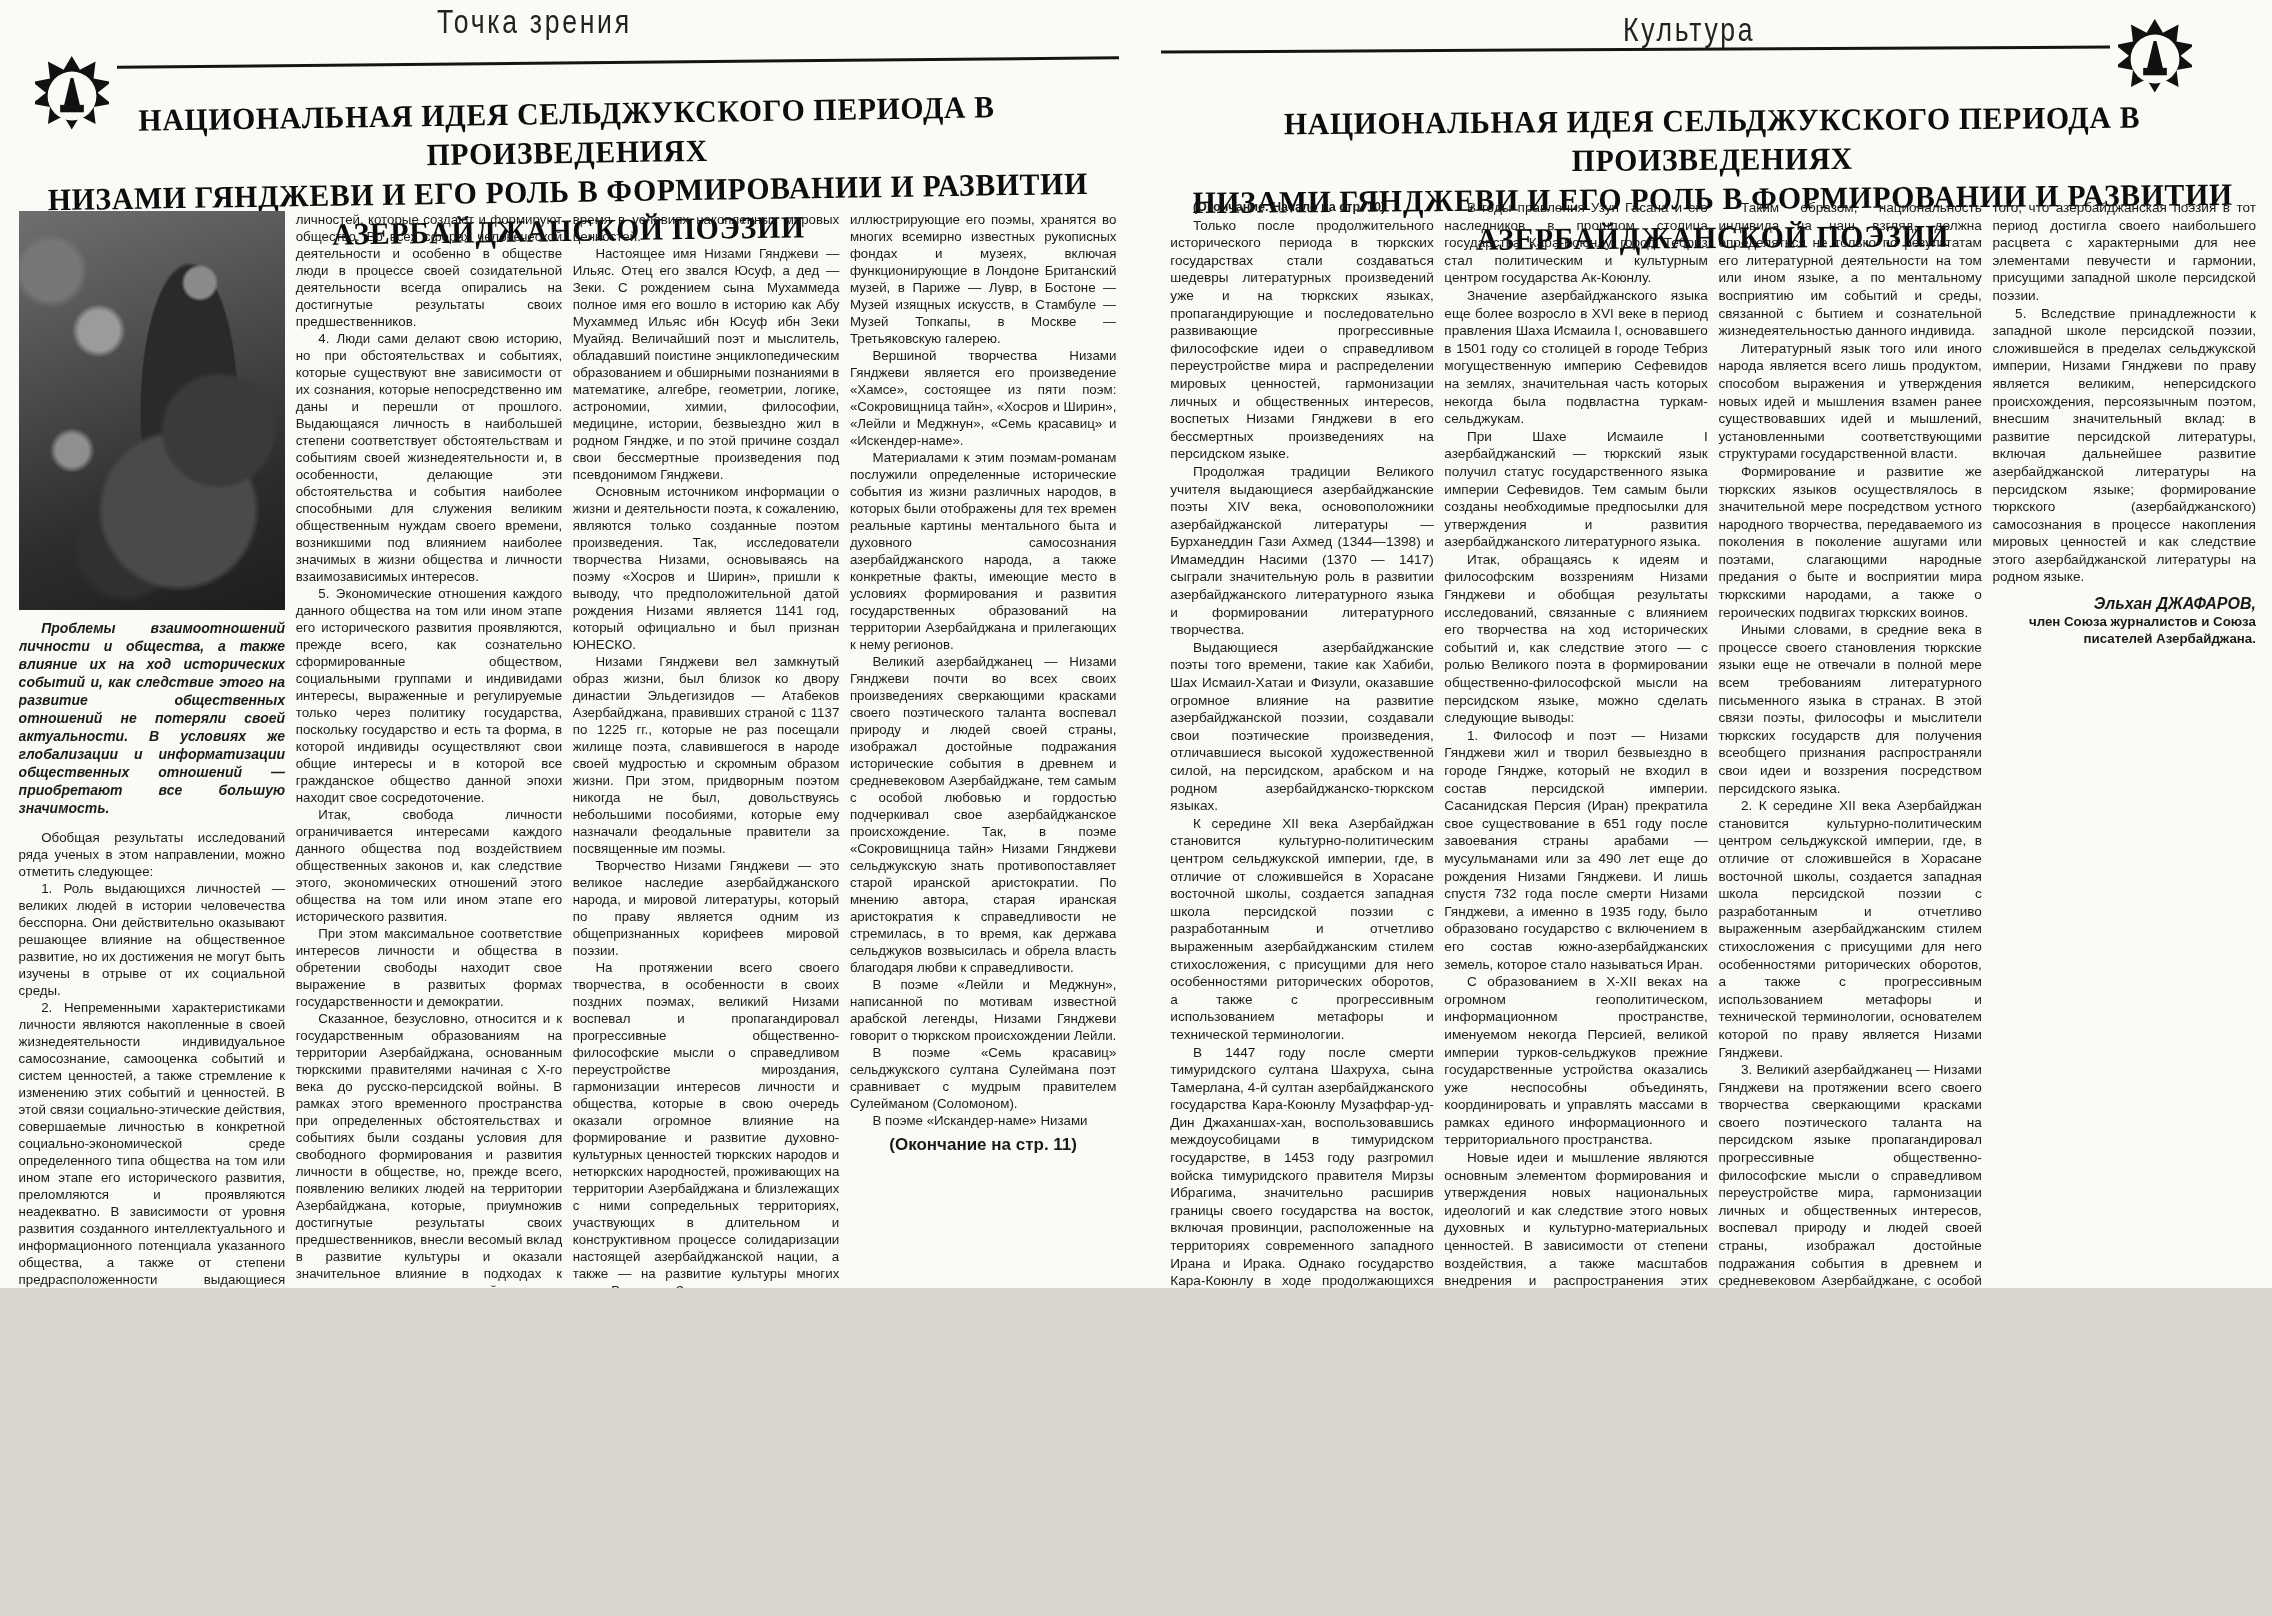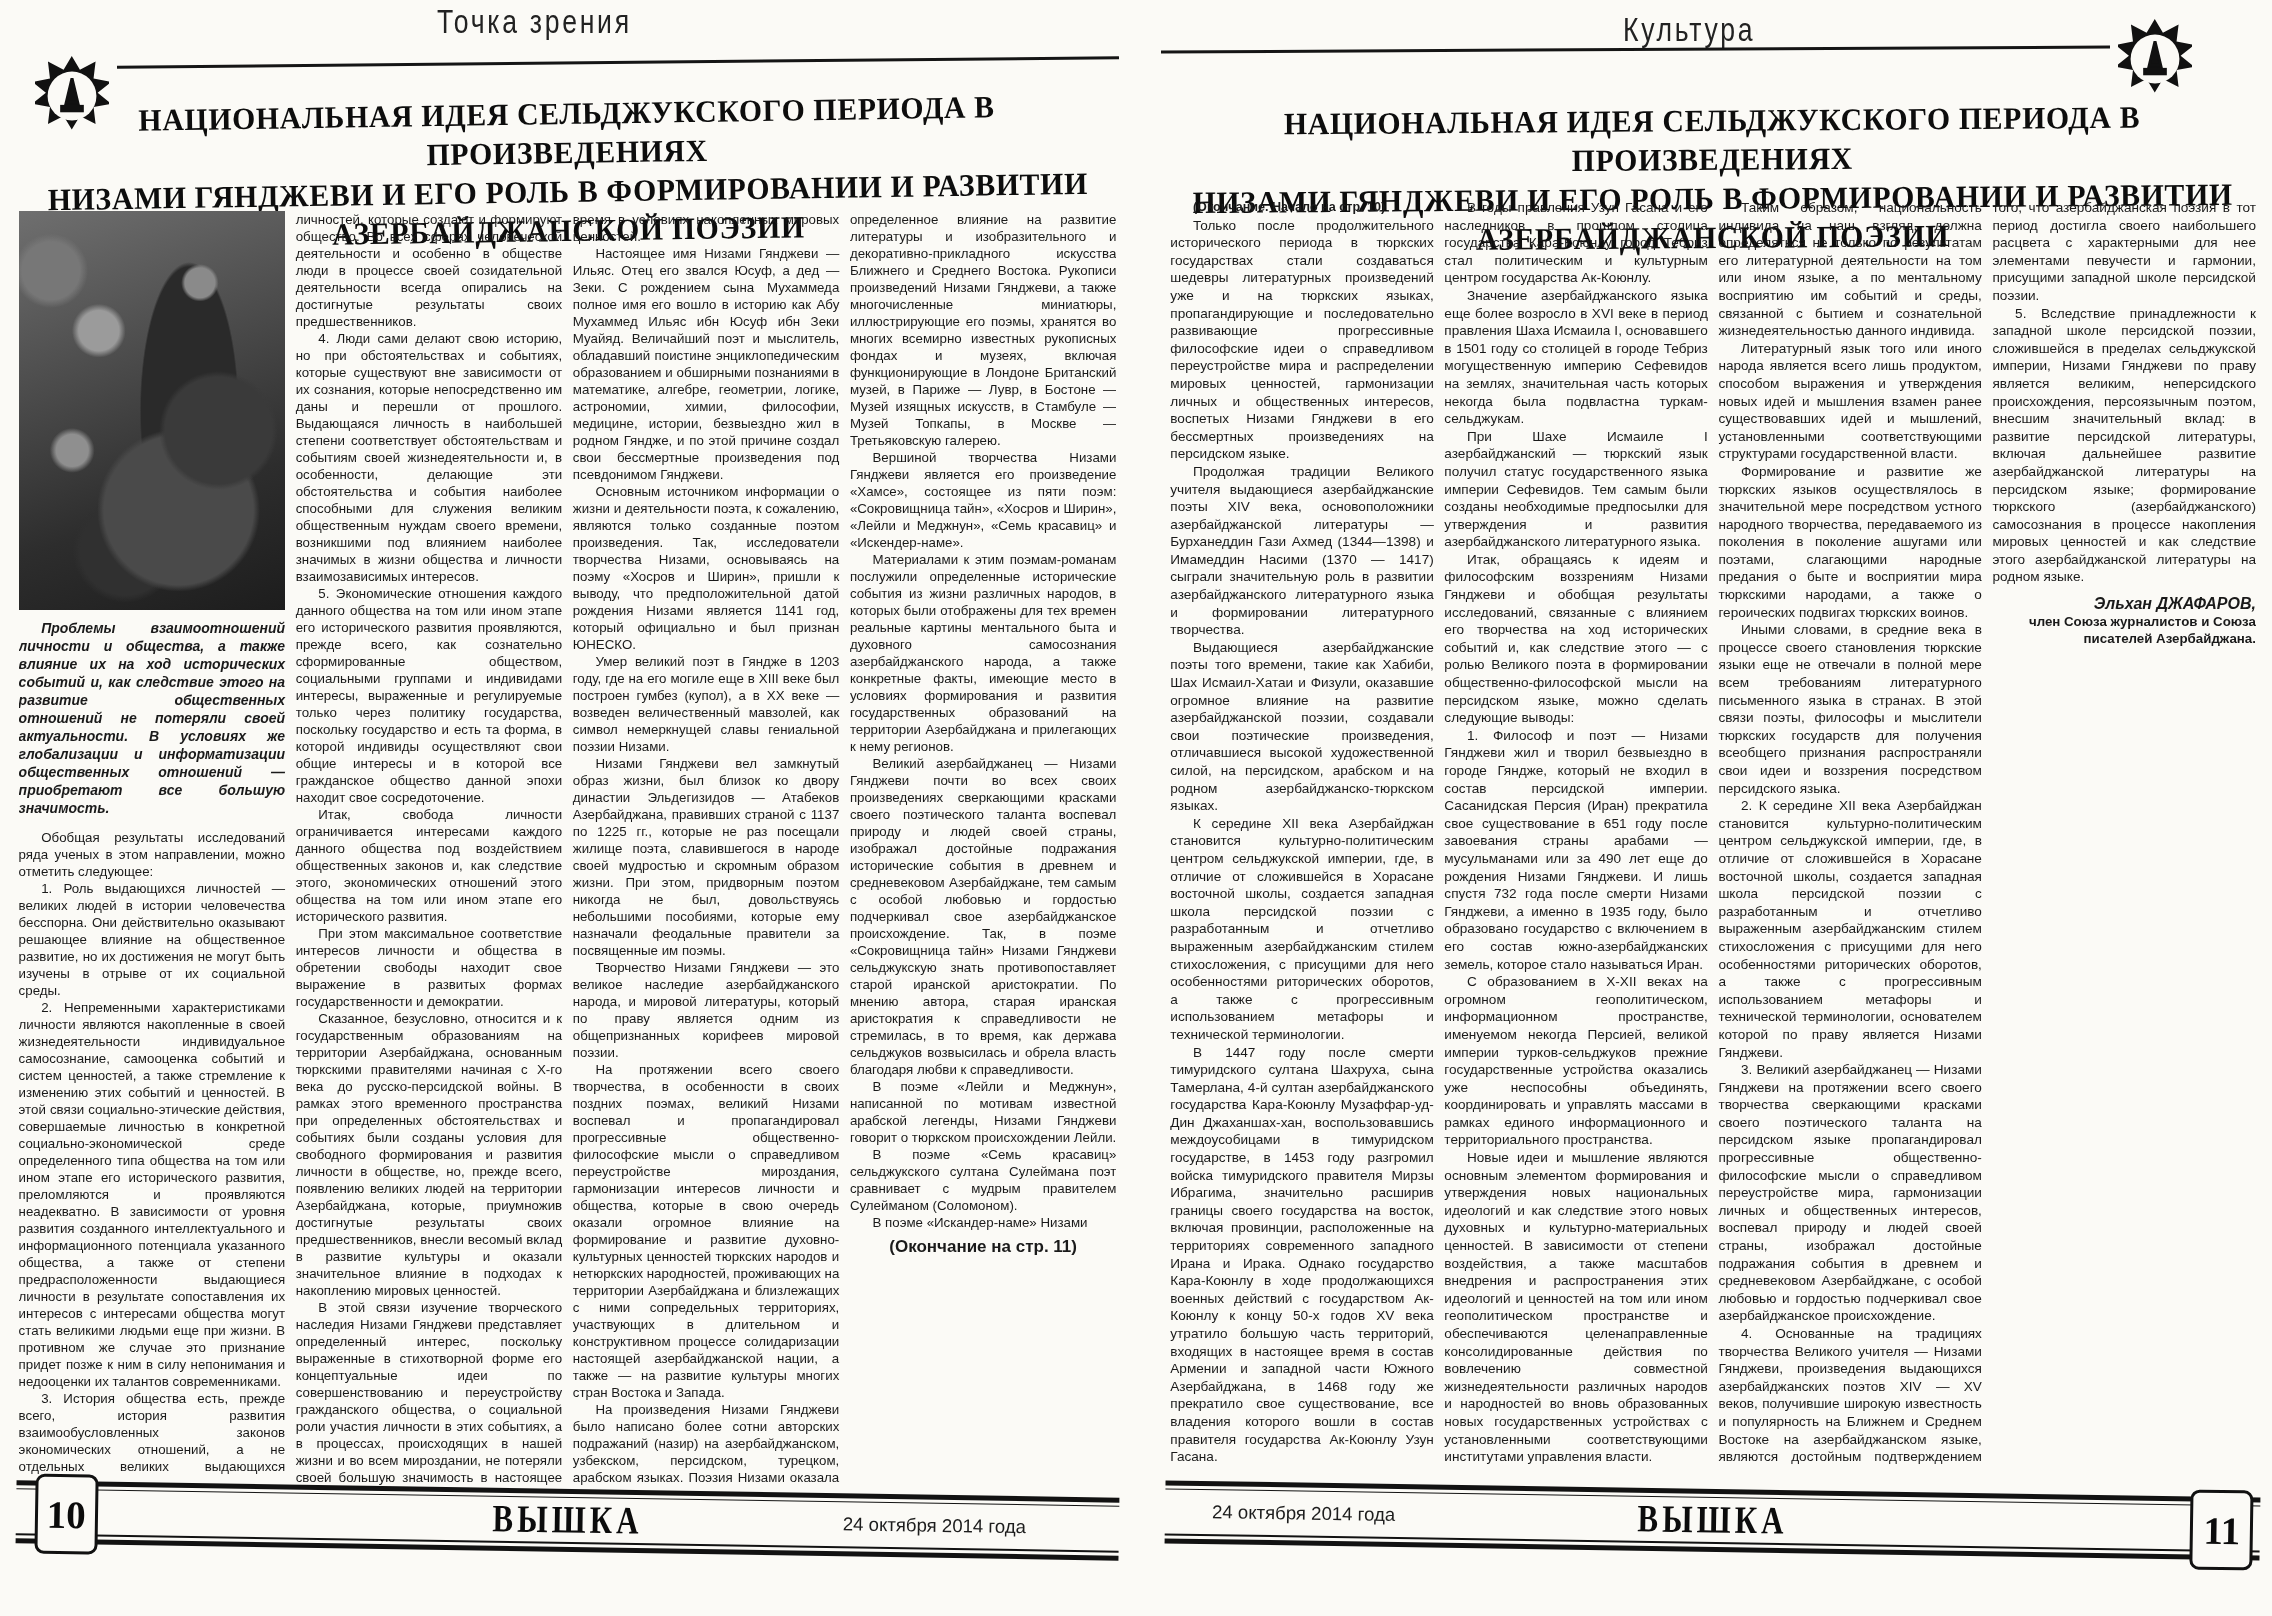--- a/index.html
+++ b/index.html
@@ -1,16 +1,16 @@
 <!DOCTYPE html>
 <html lang="ru" style="font-size:10.6px"><head>
 <meta charset="utf-8">
 <style>
   html,body{margin:0;padding:0;background:#d8d5cd;}
-  #canvas{position:relative;width:2273px;height:1616px;background:#fbfaf6;overflow:hidden;
+  #canvas{position:relative;width:2273px;height:1288px;background:#fbfaf6;overflow:hidden;
           font-family:"Liberation Sans",sans-serif;color:#1a1a1a;}
   .page{position:absolute;top:0;height:1616px;background:transparent;}
   #page-left{left:12px;width:1111px;}
   #page-right{left:1161px;width:1103px;}
 
   
   .section-label{position:absolute;font-family:"Liberation Sans",sans-serif;font-size:26.6px;
       letter-spacing:2.7px;color:#222;transform:scaleY(1.25);transform-origin:top center;white-space:nowrap;}
   .head-rule{position:absolute;height:2.7px;background:#151515;}
   .emblem{position:absolute;width:74px;height:80px;}
@@ -94,21 +94,20 @@
           <p>2. Непременными характеристиками личности являются накопленные в своей жизнедеятельности индивидуальное самосознание, самооценка событий и систем ценностей, а также стремление к изменению этих событий и ценностей. В этой связи социально-этические действия, совершаемые личностью в конкретной социально-экономической среде определенного типа общества на том или ином этапе его исторического развития, преломляются и проявляются неадекватно. В зависимости от уровня развития созданного интеллектуального и информационного потенциала указанного общества, а также от степени предрасположенности выдающиеся личности в результате сопоставления их интересов с интересами общества могут стать великими людьми еще при жизни. В противном же случае это признание придет позже к ним в силу непонимания и недооценки их талантов современниками.</p>
           <p>3. История общества есть, прежде всего, история развития взаимообусловленных законов экономических отношений, а не отдельных великих выдающихся личностей, которые создают и формируют общество. Во всех сферах человеческой деятельности и особенно в обществе люди в процессе своей созидательной деятельности всегда опирались на достигнутые результаты своих предшественников.</p>
           <p>4. Люди сами делают свою историю, но при обстоятельствах и событиях, которые существуют вне зависимости от их сознания, которые непосредственно им даны и перешли от прошлого. Выдающаяся личность в наибольшей степени соответствует обстоятельствам и событиям своей жизнедеятельности и, в особенности, делающие эти обстоятельства и события наиболее способными для служения великим общественным нуждам своего времени, возникшими под влиянием наиболее значимых в жизни общества и личности взаимозависимых интересов.</p>
           <p>5. Экономические отношения каждого данного общества на том или ином этапе его исторического развития проявляются, прежде всего, как сознательно сформированные обществом, социальными группами и индивидами интересы, выраженные и регулируемые только через политику государства, поскольку государство и есть та форма, в которой индивиды осуществляют свои общие интересы и в которой все гражданское общество данной эпохи находит свое сосредоточение.</p>
           <p>Итак, свобода личности ограничивается интересами каждого данного общества под воздействием общественных законов и, как следствие этого, экономических отношений этого общества на том или ином этапе его исторического развития.</p>
           <p>При этом максимальное соответствие интересов личности и общества в обретении свободы находит свое выражение в развитых формах государственности и демократии.</p>
           <p>Сказанное, безусловно, относится и к государственным образованиям на территории Азербайджана, основанным тюркскими правителями начиная с X-го века до русско-персидской войны. В рамках этого временного пространства при определенных обстоятельствах и событиях были созданы условия для свободного формирования и развития личности в обществе, но, прежде всего, появлению великих людей на территории Азербайджана, которые, приумножив достигнутые результаты своих предшественников, внесли весомый вклад в развитие культуры и оказали значительное влияние в подходах к накоплению мировых ценностей.</p>
           <p>В этой связи изучение творческого наследия Низами Гянджеви представляет определенный интерес, поскольку выраженные в стихотворной форме его концептуальные идеи по совершенствованию и переустройству гражданского общества, о социальной роли участия личности в этих событиях, а в процессах, происходящих в нашей жизни и во всем мироздании, не потеряли своей большую значимость в настоящее время в условиях накопленных мировых ценностей.</p>
           <p>Настоящее имя Низами Гянджеви — Ильяс. Отец его звался Юсуф, а дед — Зеки. С рождением сына Мухаммеда полное имя его вошло в историю как Абу Мухаммед Ильяс ибн Юсуф ибн Зеки Муайяд. Величайший поэт и мыслитель, обладавший поистине энциклопедическим образованием и обширными познаниями в математике, алгебре, геометрии, логике, астрономии, химии, философии, медицине, истории, безвыездно жил в родном Гяндже, и по этой причине создал свои бессмертные произведения под псевдонимом Гянджеви.</p>
           <p>Основным источником информации о жизни и деятельности поэта, к сожалению, являются только созданные поэтом произведения. Так, исследователи творчества Низами, основываясь на поэму «Хосров и Ширин», пришли к выводу, что предположительной датой рождения Низами является 1141 год, который официально и был признан ЮНЕСКО.</p>
-          <p>Умер великий поэт в Гяндже в 1203 году, где на его могиле еще в XIII веке был построен гумбез (купол), а в XX веке — возведен величественный мавзолей, как символ немеркнущей славы гениальной поэзии Низами.</p>
           <p>Низами Гянджеви вел замкнутый образ жизни, был близок ко двору династии Эльдегизидов — Атабеков Азербайджана, правивших страной с 1137 по 1225 гг., которые не раз посещали жилище поэта, славившегося в народе своей мудростью и скромным образом жизни. При этом, придворным поэтом никогда не был, довольствуясь небольшими пособиями, которые ему назначали феодальные правители за посвященные им поэмы.</p>
           <p>Творчество Низами Гянджеви — это великое наследие азербайджанского народа, и мировой литературы, который по праву является одним из общепризнанных корифеев мировой поэзии.</p>
           <p>На протяжении всего своего творчества, в особенности в своих поздних поэмах, великий Низами воспевал и пропагандировал прогрессивные общественно-философские мысли о справедливом переустройстве мироздания, гармонизации интересов личности и общества, которые в свою очередь оказали огромное влияние на формирование и развитие духовно-культурных ценностей тюркских народов и нетюркских народностей, проживающих на территории Азербайджана и близлежащих с ними сопредельных территориях, участвующих в длительном и конструктивном процессе солидаризации настоящей азербайджанской нации, а также — на развитие культуры многих стран Востока и Запада.</p>
           <p>На произведения Низами Гянджеви было написано более сотни авторских подражаний (назир) на азербайджанском, узбекском, персидском, турецком, арабском языках. Поэзия Низами оказала определенное влияние на развитие литературы и изобразительного и декоративно-прикладного искусства Ближнего и Среднего Востока. Рукописи произведений Низами Гянджеви, а также многочисленные миниатюры, иллюстрирующие его поэмы, хранятся во многих всемирно известных рукописных фондах и музеях, включая функционирующие в Лондоне Британский музей, в Париже — Лувр, в Бостоне — Музей изящных искусств, в Стамбуле — Музей Топкапы, в Москве — Третьяковскую галерею.</p>
           <p>Вершиной творчества Низами Гянджеви является его произведение «Хамсе», состоящее из пяти поэм: «Сокровищница тайн», «Хосров и Ширин», «Лейли и Меджнун», «Семь красавиц» и «Искендер-наме».</p>
           <p>Материалами к этим поэмам-романам послужили определенные исторические события из жизни различных народов, в которых были отображены для тех времен реальные картины ментального быта и духовного самосознания азербайджанского народа, а также конкретные факты, имеющие место в условиях формирования и развития государственных образований на территории Азербайджана и прилегающих к нему регионов.</p>
           <p>Великий азербайджанец — Низами Гянджеви почти во всех своих произведениях сверкающими красками своего поэтического таланта воспевал природу и людей своей страны, изображал достойные подражания исторические события в древнем и средневековом Азербайджане, тем самым с особой любовью и гордостью подчеркивал свое азербайджанское происхождение. Так, в поэме «Сокровищница тайн» Низами Гянджеви сельджукскую знать противопоставляет старой иранской аристократии. По мнению автора, старая иранская аристократия к справедливости не стремилась, в то время, как держава сельджуков возвысилась и обрела власть благодаря любви к справедливости.</p>
           <p>В поэме «Лейли и Меджнун», написанной по мотивам известной арабской легенды, Низами Гянджеви говорит о тюркском происхождении Лейли.</p>
           <p>В поэме «Семь красавиц» сельджукского султана Сулеймана поэт сравнивает с мудрым правителем Сулейманом (Соломоном).</p>
           <p>В поэме «Искандер-наме» Низами</p>

